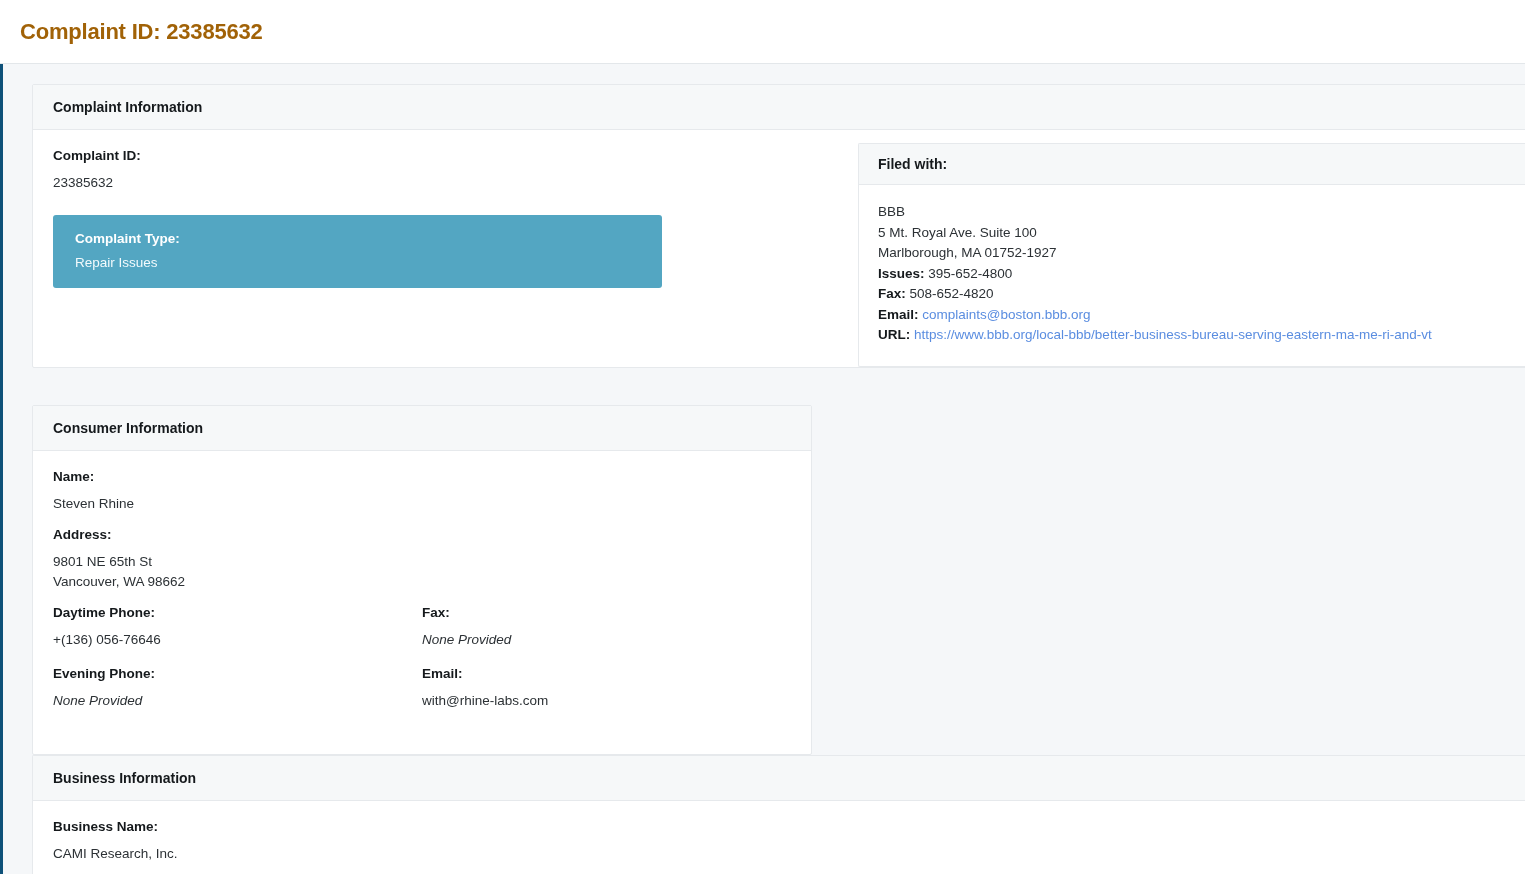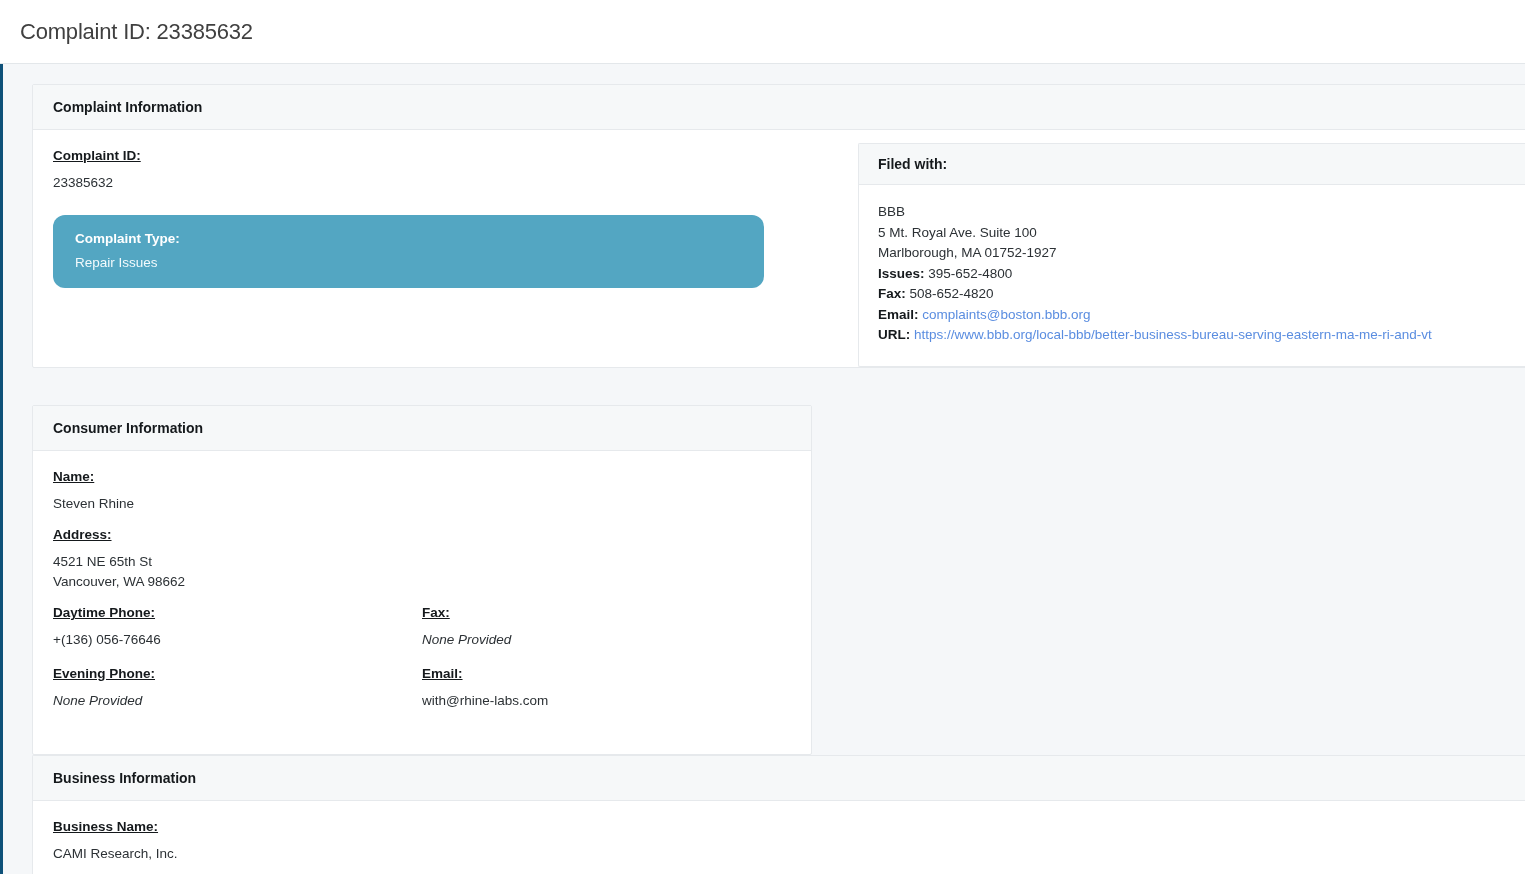--- a/index.html
+++ b/index.html
@@ -32,22 +32,22 @@
   .page-header {
     height: 64px;
     background: #ffffff;
     border-bottom: 1px solid #e3e7ea;
     display: flex;
     align-items: center;
     padding-left: 20px;
   }
   .page-title {
     font-size: 22px;
-    font-weight: normal;
-    color: #404040;
+    font-weight: bold;
+    color: #a16207;
     letter-spacing: -0.2px;
     margin: 0;
   }
 
   
   .content {
     padding: 20px 0 0 32px;
   }
 
   
@@ -91,39 +91,38 @@
   }
 
   
   .field { margin-bottom: 14px; }
   .field:last-child { margin-bottom: 0; }
   .field-label {
     font-size: 13.5px;
     font-weight: bold;
     color: #15191c;
     margin-bottom: 10px;
-    text-decoration: underline;
   }
   .field-value {
     font-size: 13.5px;
     color: #2c3135;
     line-height: 1.45;
   }
   .field-value.none {
     font-style: italic;
     color: #2c3135;
   }
 
   
   .complaint-type-box {
     background: #53a6c2;
-    border-radius: 12px;
+    border-radius: 3px;
     padding: 16px 22px 18px 22px;
     margin-top: 22px;
-    width: 711px;
+    width: 609px;
   }
   .complaint-type-label {
     color: #ffffff;
     font-weight: bold;
     font-size: 13.5px;
     margin-bottom: 9px;
   }
   .complaint-type-value {
     color: #f2fafc;
     font-size: 13.5px;
@@ -249,21 +248,21 @@
       </div>
       <div class="card-body">
 
         <div class="field">
           <div class="field-label">Name:</div>
           <div class="field-value">Steven Rhine</div>
         </div>
 
         <div class="field">
           <div class="field-label">Address:</div>
-          <div class="field-value">4521 NE 65th St</div>
+          <div class="field-value">9801 NE 65th St</div>
           <div class="field-value">Vancouver, WA 98662</div>
         </div>
 
         <div class="two-col">
           <div class="field">
             <div class="field-label">Daytime Phone:</div>
             <div class="field-value">+(136) 056-76646</div>
           </div>
           <div class="field">
             <div class="field-label">Fax:</div>

